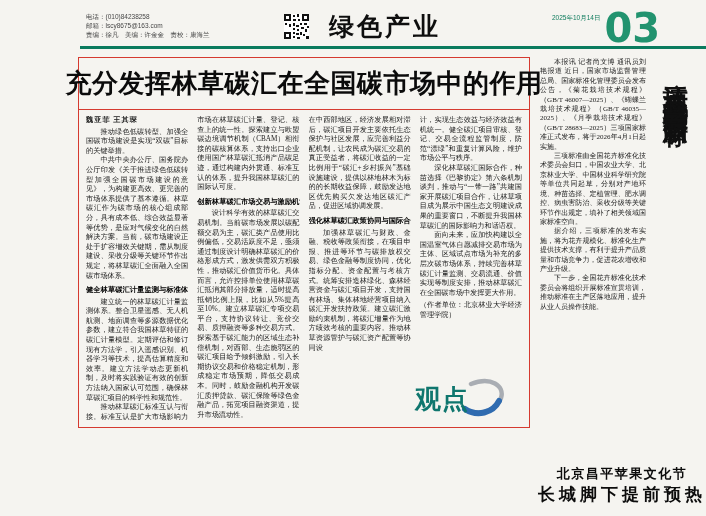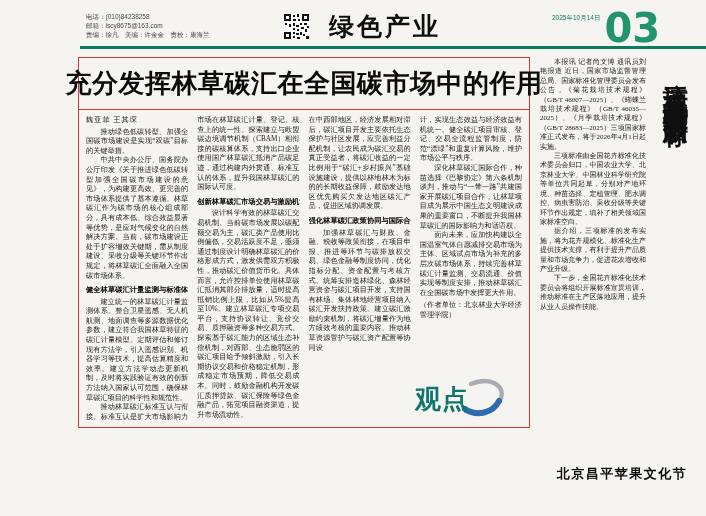--- a/index.html
+++ b/index.html
@@ -25,21 +25,21 @@
   .headline-sec{height:51px;border-bottom:1.5px solid #d53a30;display:flex;align-items:center;
        justify-content:center;}
   .headline{font-family:"Liberation Serif",serif;font-weight:900;font-size:26px;color:#0b0b0b;
        letter-spacing:0.5px;white-space:nowrap;}
   .cols{display:flex;gap:9px;padding:6px 7px 5px 7px;height:calc(100% - 64px);overflow:hidden;}
   .col{flex:1;font-size:7.2px;line-height:9.6px;text-align:justify;color:#202020;
        font-family:"Liberation Serif",serif;overflow:hidden;}
   .col p{margin:0;text-indent:2em;}
   .col p.cont{text-indent:0;}
   .col p.note{text-indent:0;margin-top:3px;}
-  .byline{text-indent:0;margin:0 0 2px 0;font-size:7.2px;letter-spacing:1px;}
+  .byline{text-indent:0;margin:0 0 2px 0;font-size:7.2px;letter-spacing:1px;font-weight:bold;}
   .subhead{font-weight:bold;font-size:7.3px;margin:4px 0 3px 0;text-align:center;color:#000;
        font-family:"Liberation Sans",sans-serif;white-space:nowrap;}
   
   .viewpoint{position:absolute;right:22px;bottom:9px;width:92px;height:42px;}
   .viewpoint svg{position:absolute;right:0;top:0;}
   .viewpoint .vp-text{position:absolute;left:0;top:6px;font-size:26px;font-weight:900;
        color:#0f766e;letter-spacing:1px;font-family:"Liberation Sans",sans-serif;z-index:2;}
   
   .sidebar-text{position:absolute;left:540px;top:58px;width:106px;height:396px;font-size:7px;
        line-height:9.4px;text-align:justify;color:#202020;font-family:"Liberation Serif",serif;
@@ -152,13 +152,14 @@
     <p>本报讯 记者尚文博 通讯员刘艳报道 近日，国家市场监督管理总局、国家标准化管理委员会发布公告，《菊花栽培技术规程》（GB/T 46007—2025）、《蝴蝶兰栽培技术规程》（GB/T 46035—2025）、《月季栽培技术规程》（GB/T 28683—2025）三项国家标准正式发布，将于2026年4月1日起实施。</p>
     <p>三项标准由全国花卉标准化技术委员会归口，中国农业大学、北京林业大学、中国林业科学研究院等单位共同起草，分别对产地环境、种苗选择、定植管理、肥水调控、病虫害防治、采收分级等关键环节作出规定，填补了相关领域国家标准空白。</p>
     <p>据介绍，三项标准的发布实施，将为花卉规模化、标准化生产提供技术支撑，有利于提升产品质量和市场竞争力，促进花农增收和产业升级。</p>
     <p>下一步，全国花卉标准化技术委员会将组织开展标准宣贯培训，推动标准在主产区落地应用，提升从业人员操作技能。</p>
   </div>
 
 <div class="vertical-headline">这三项花卉栽培技术有了新国标</div>
 
 <div class="bottom-right">
   <div class="br-line1">北京昌平苹果文化节</div>
+  <div class="br-line2">长城脚下提前预热</div>
 </div>
 
 </body></html>

